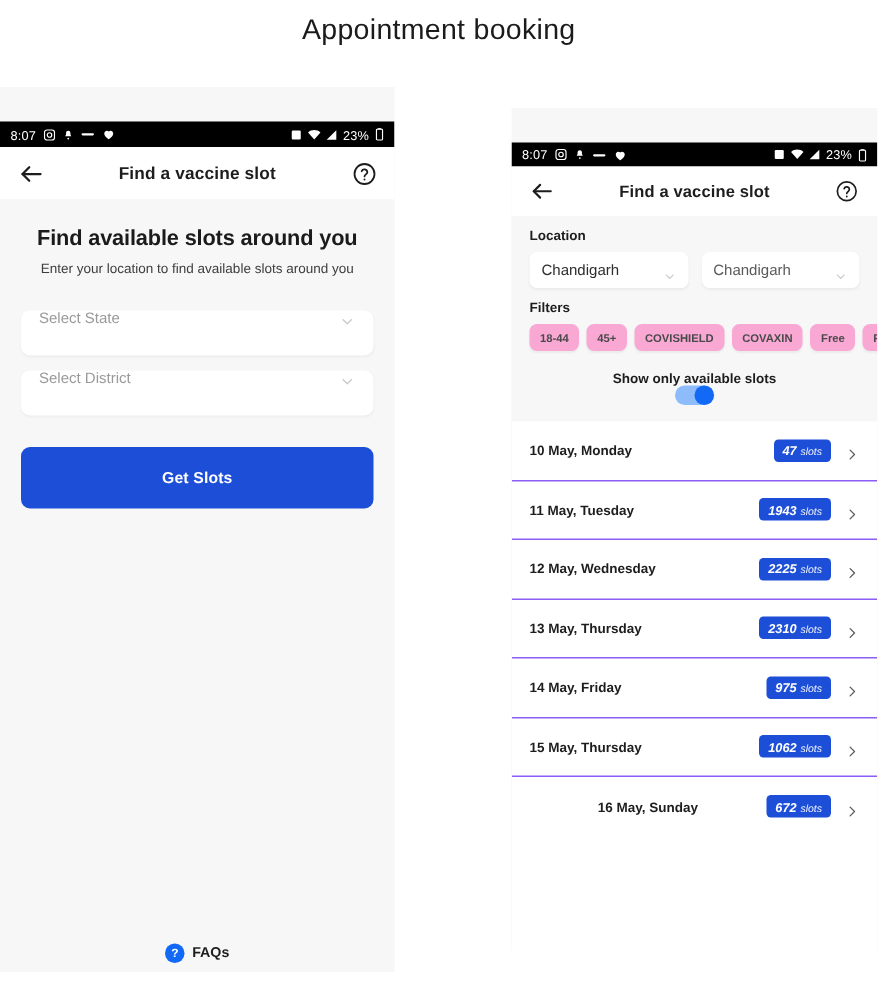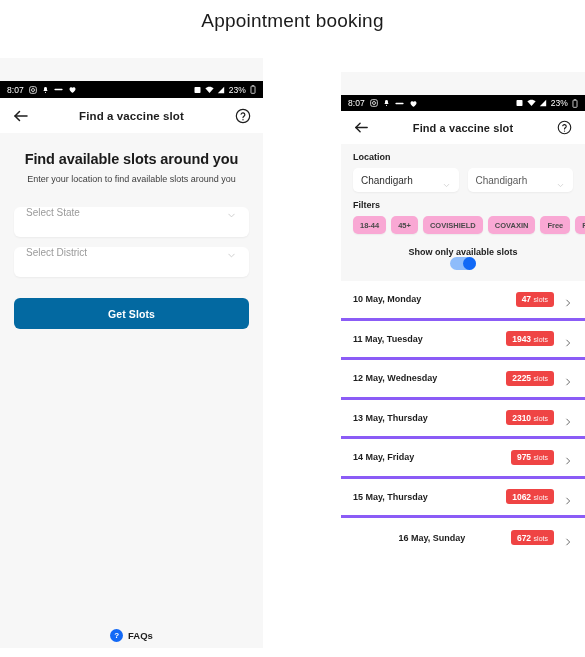--- a/index.html
+++ b/index.html
@@ -88,25 +88,25 @@
     display: flex; align-items: flex-start;
     padding: 0 12px;
     margin-bottom: 10px;
     box-shadow: 0 1px 2px rgba(0,0,0,.05);
     cursor: pointer;
   }
   .select-label { font-size: 10px; color: #9a9a9a; flex: 1; }
   .chev { width: 11px; height: 11px; opacity:.45; }
   .cta {
     margin-top: 11px;
-    background: #0369a1;
+    background: #1d4ed8;
     color: #fff;
     border: none;
     border-radius: 6px;
-    height: 31px;
+    height: 41px;
     width: 100%;
     font-size: 10.5px; font-weight: 700;
     font-family: "Liberation Sans", sans-serif;
     cursor: pointer;
     letter-spacing: .1px;
   }
   .left-footer {
     margin-top: auto;
     padding-bottom: 6px;
     display: flex; flex-direction: column; align-items: center;
@@ -190,33 +190,34 @@
 
   .slot-list {
     background: #fff;
     flex: 1;
     overflow: hidden;
   }
   .slot-row {
     display: flex; align-items: center;
     height: 39.5px;
     padding: 0 12px;
-    border-bottom: 3px solid #8b5cf6;
+    border-bottom: 1px solid #8b5cf6;
     cursor: pointer;
   }
   .slot-row:last-child { border-bottom: none; text-align: center; }
   .slot-date { font-size: 9px; font-weight: 700; color: #1d1d1d; flex: 1; }
   .slot-badge {
-    background: #ef4444;
+    background: #1d4ed8;
     color: #fff;
     border-radius: 3px;
     padding: 2.5px 6px;
     font-size: 8px;
     display: flex; align-items: baseline; gap: 2.5px;
     margin-right: 9px;
+    font-style: italic;
   }
   .slot-count { font-weight: 700; font-size: 8.5px; }
   .slot-unit { font-size: 7px; opacity: .92; }
   .chev-right { width: 10px; height: 10px; opacity: .75; }
 
   .right-footer {
     background: #f7f7f7;
     height: 15px;
     display: flex; align-items: center; justify-content: center;
   }

